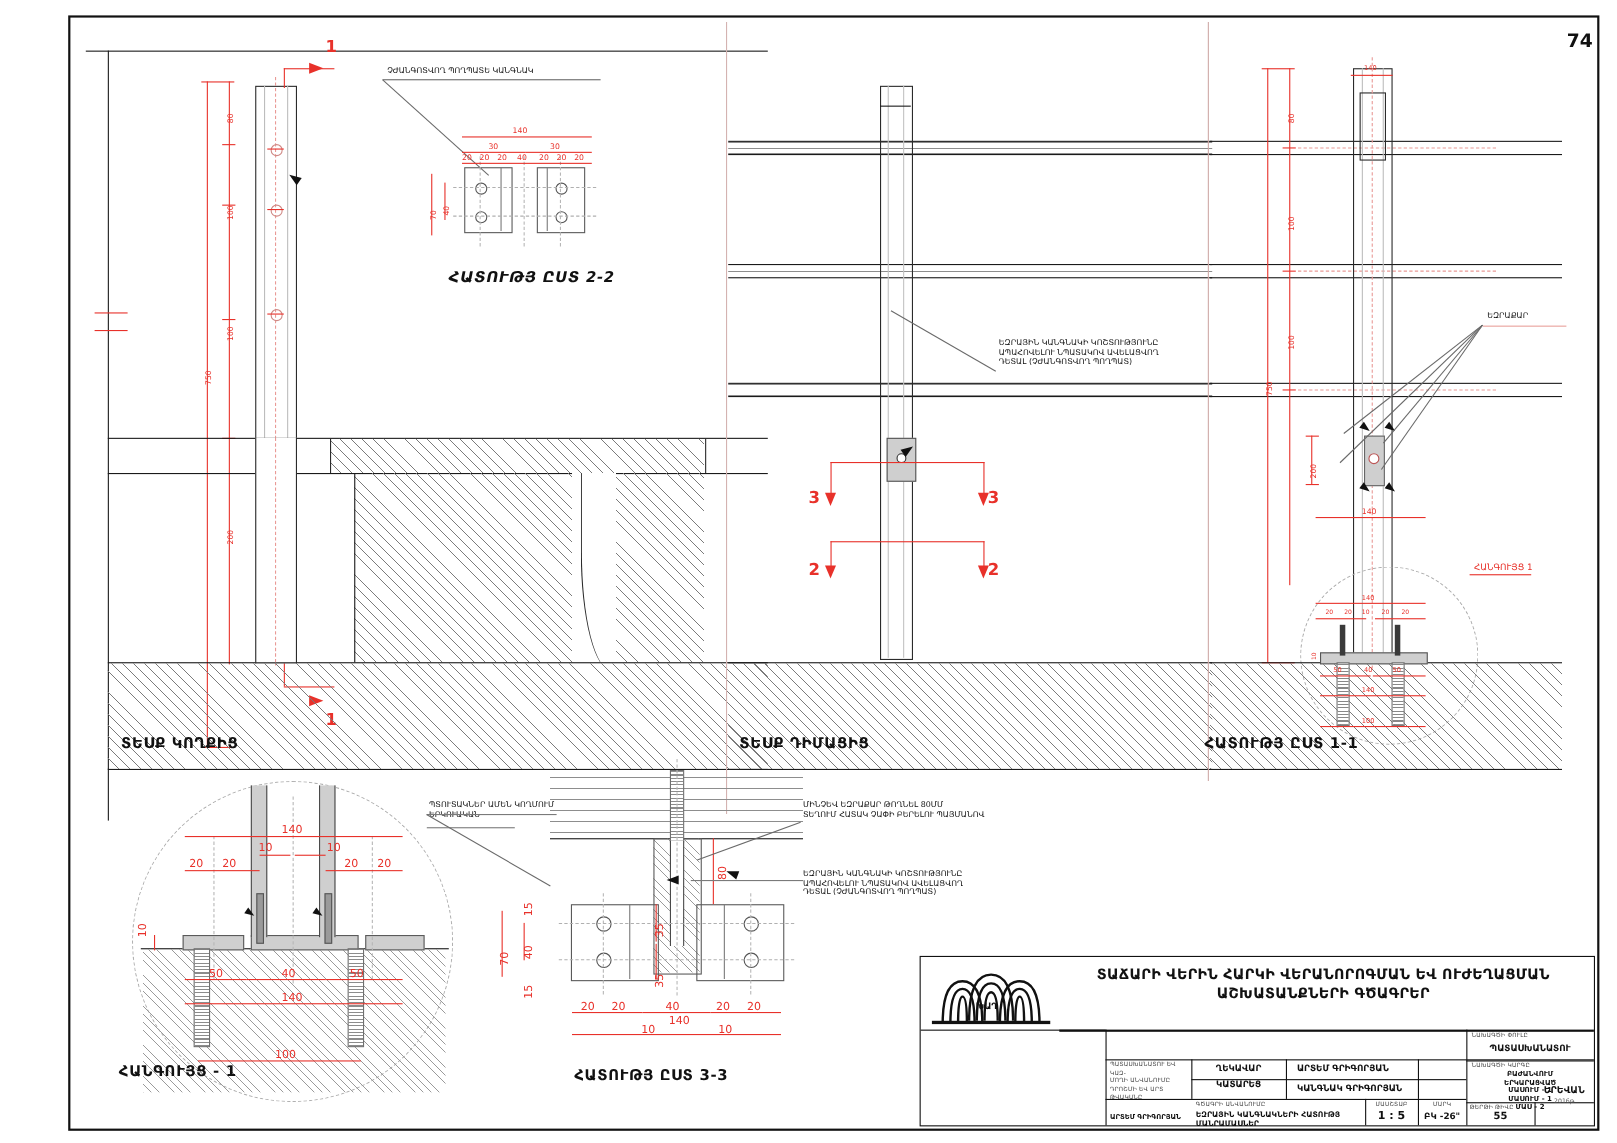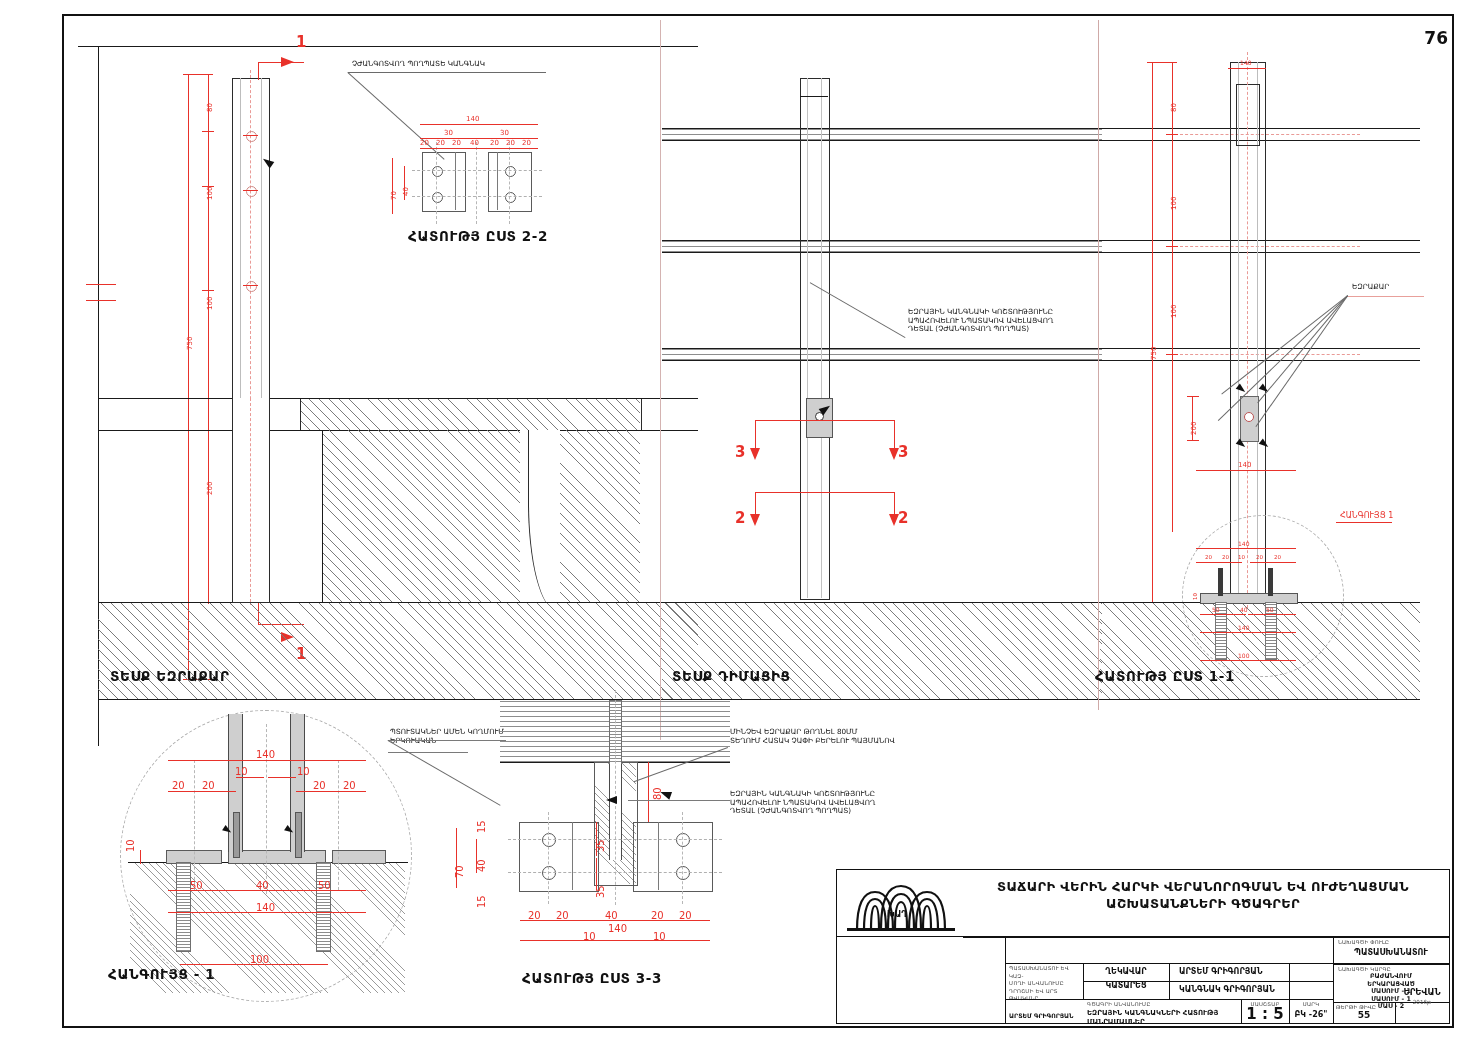--- a/index.html
+++ b/index.html
@@ -46,21 +46,21 @@
   .arrowd{width:0;height:0;border-left:5px solid transparent;border-right:5px solid transparent;border-top:12px solid #e8312a;position:absolute;}
   .leader{position:absolute;background:#6a6a6a;height:1px;transform-origin:0 0;}
   .ptr{position:absolute;width:0;height:0;border-top:4px solid transparent;border-bottom:4px solid transparent;border-left:11px solid #111;}
 </style>
 </head>
 <body>
 
 <div id="sheet">
 
   <div class="frame"></div>
-  <div class="pageno">76</div>
+  <div class="pageno">74</div>
 
   <div>
 
     <div class="ln hln" style="left:78px;top:46px;width:620px;height:1.2px;"></div>
     <div class="ln vln" style="left:98px;top:46px;height:700px;width:1.2px;"></div>
     <div class="rl" style="left:86px;top:284px;width:30px;height:1px;background:#e8312a;"></div>
     <div class="rl" style="left:86px;top:300px;width:30px;height:1px;background:#e8312a;"></div>
 
     <div class="boxd" style="left:232px;top:78px;width:36px;height:520px;"></div>
     <div class="ln vln" style="left:240px;top:78px;height:520px;background:#bdbdbd;"></div>
@@ -110,21 +110,21 @@
       <div class="abs" style="left:-20px;top:-5px;width:60px;height:185px;background:#fff;border-radius:0 0 0 60%;"></div>
       <div class="abs" style="left:8px;top:0px;width:46px;height:180px;border-left:1px solid #2b2b2b;border-radius:0 0 0 60%;"></div>
     </div>
     <div class="ln hln" style="left:98px;top:602px;width:600px;"></div>
     <div class="hatch45" style="left:98px;top:603px;width:600px;height:96px;"></div>
     <div class="ln hln" style="left:98px;top:699px;width:600px;"></div>
 
     <div class="boxd fillw" style="left:232px;top:398px;width:36px;height:204px;border-top:none;"></div>
     <div class="rdash" style="left:250px;top:398px;height:204px;"></div>
 
-    <div class="viewtitle" style="left:110px;top:668px;">ՏԵՍՔ ԵԶՐԱՔԱՐ</div>
+    <div class="viewtitle" style="left:110px;top:668px;">ՏԵՍՔ ԿՈՂՔԻՑ</div>
   </div>
 
   <div class="note" style="left:352px;top:60px;">ՉԺԱՆԳՈՏՎՈՂ ՊՈՂՊԱՏԵ ԿԱՆԳՆԱԿ</div>
   <div class="ln hln" style="left:348px;top:72px;width:198px;background:#6a6a6a;"></div>
   <div class="leader" style="left:348px;top:72px;width:130px;transform:rotate(42deg);"></div>
   <div class="ptr" style="left:262px;top:158px;transform:rotate(215deg);"></div>
 
   <div>
 
     <div class="box" style="left:422px;top:152px;width:42px;height:58px;"></div>
@@ -156,21 +156,21 @@
     <div class="dimtxt" style="left:470px;top:139px;">40</div>
     <div class="dimtxt" style="left:490px;top:139px;">20</div>
     <div class="dimtxt" style="left:506px;top:139px;">20</div>
     <div class="dimtxt" style="left:522px;top:139px;">20</div>
 
     <div class="rl vln" style="left:392px;top:158px;height:56px;"></div>
     <div class="rl vln" style="left:404px;top:166px;height:34px;"></div>
     <div class="dimtxt v" style="left:390px;top:200px;">70</div>
     <div class="dimtxt v" style="left:402px;top:196px;">40</div>
 
-    <div class="viewtitle" style="left:408px;top:228px;">ՀԱՏՈՒԹՅ ԸՍՏ 2-2</div>
+    <div class="viewtitle" style="left:408px;top:244px;font-style:italic;">ՀԱՏՈՒԹՅ ԸՍՏ 2-2</div>
   </div>
 
   <div>
     <div class="ln vln" style="left:660px;top:20px;height:720px;background:#d4b3b1;"></div>
 
     <div class="ln hln" style="left:662px;top:128px;width:440px;"></div>
     <div class="ln hln" style="left:662px;top:140px;width:440px;"></div>
     <div class="ln hln" style="left:662px;top:240px;width:440px;"></div>
     <div class="ln hln" style="left:662px;top:252px;width:440px;"></div>
     <div class="ln hln" style="left:662px;top:348px;width:440px;"></div>
@@ -498,21 +498,21 @@
 
     <div class="cell" style="left:246px;top:129px;width:158px;height:24px;">
       <div class="tbt tiny" style="position:absolute;left:4px;top:1px;">ԳԾԱԳՐԻ ԱՆՎԱՆՈՒՄԸ</div>
       <div class="tbt bold" style="position:absolute;left:4px;top:10px;white-space:pre-line;line-height:8.5px;font-size:7px;">ԵԶՐԱՅԻՆ ԿԱՆԳՆԱԿՆԵՐԻ ՀԱՏՈՒԹՅ
 ՄԱՆՐԱՄԱՍՆԵՐ</div>
     </div>
     <div class="ln vln" style="left:404px;top:129px;height:24px;background:#111;"></div>
 
     <div class="cell" style="left:404px;top:129px;width:48px;height:24px;">
       <div class="tbt tiny c" style="position:absolute;left:0;top:1px;width:48px;">ՄԱՍՇՏԱԲ</div>
-      <div class="tbt bold c" style="position:absolute;left:0;top:11px;width:48px;font-size:15px;">1 : 5</div>
+      <div class="tbt bold c" style="position:absolute;left:0;top:11px;width:48px;font-size:10px;">1 : 5</div>
     </div>
     <div class="ln vln" style="left:452px;top:129px;height:24px;background:#111;"></div>
     <div class="cell" style="left:452px;top:129px;width:44px;height:24px;">
       <div class="tbt tiny c" style="position:absolute;left:0;top:1px;width:44px;">ՄԱՐԿ</div>
       <div class="tbt bold c" style="position:absolute;left:0;top:11px;width:44px;font-size:8px;">ԲԿ -26"</div>
     </div>
 
     <div class="cell" style="left:496px;top:66px;width:116px;height:28px;">
       <div class="tbt tiny" style="position:absolute;left:5px;top:2px;">ՆԱԽԱԳԾԻ ՓՈՒԼԸ</div>
       <div class="tbt bold c" style="position:absolute;left:0;top:12px;width:116px;font-size:8px;">ՊԱՏԱՍԽԱՆԱՏՈՒ</div>

